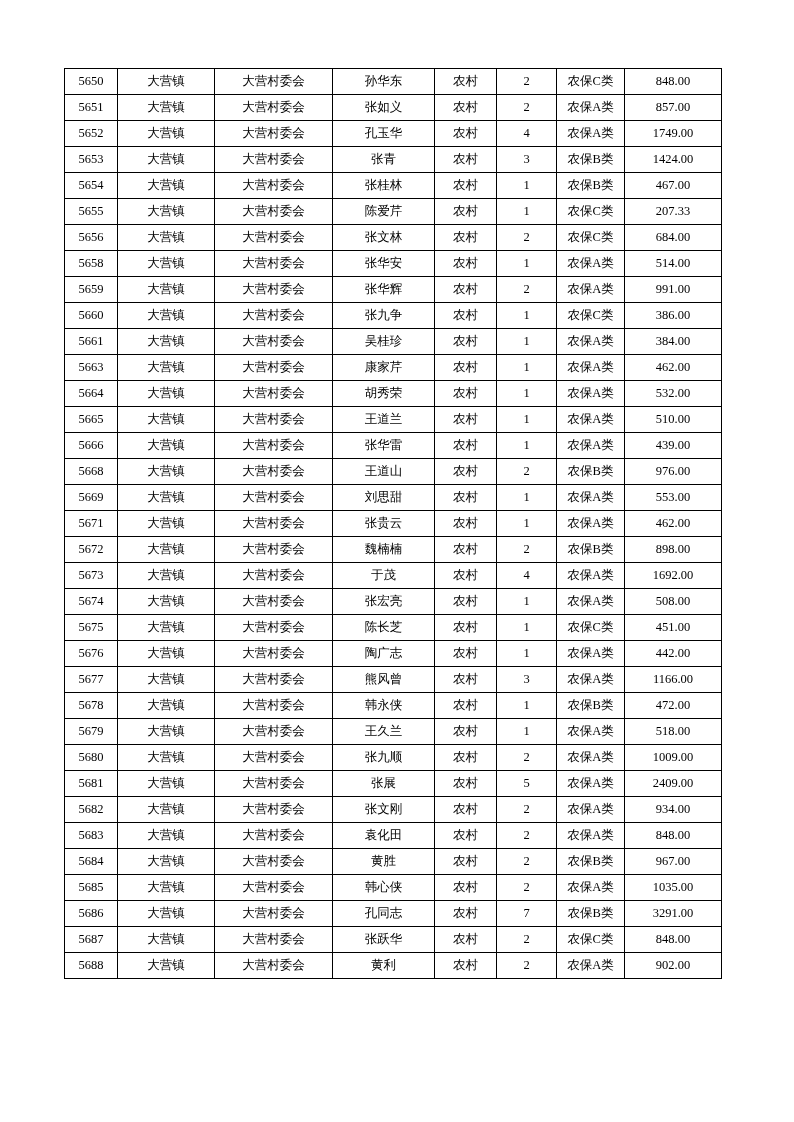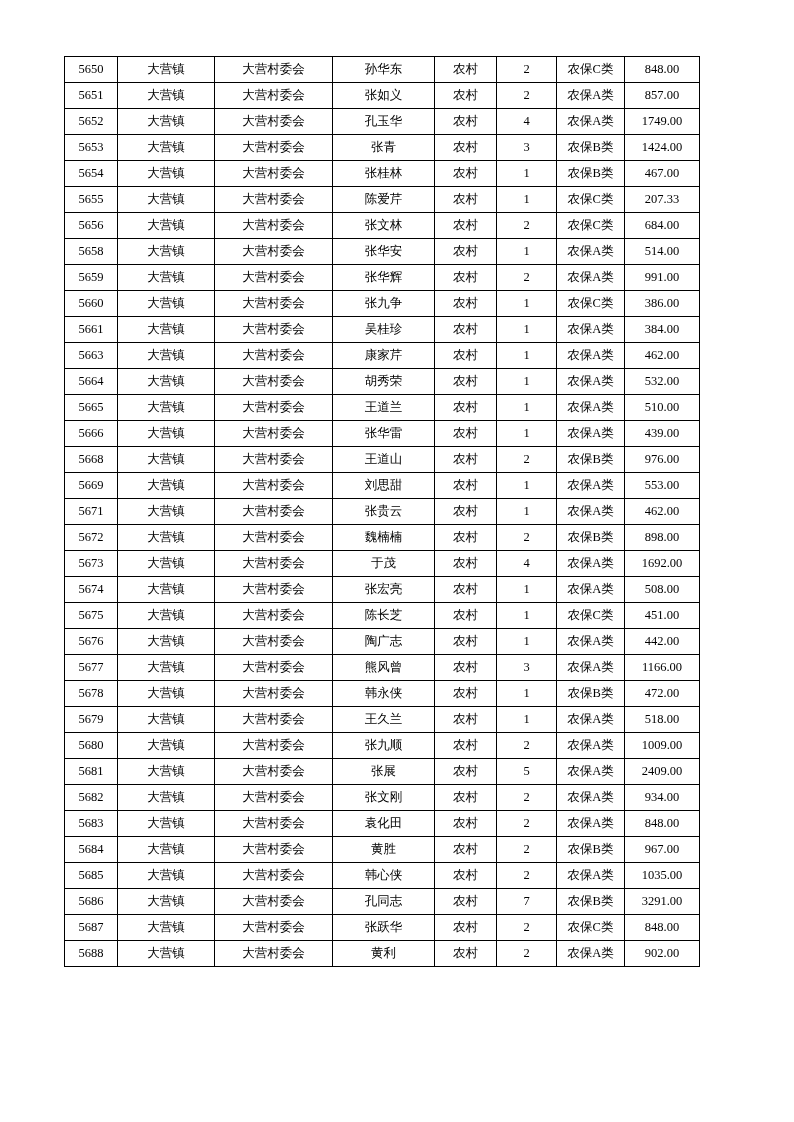--- a/index.html
+++ b/index.html
@@ -15,41 +15,41 @@
     position: relative;
     width: 794px;
     height: 1122px;
     background: #ffffff;
     overflow: hidden;
   }
   table.roster {
     border-collapse: collapse;
     position: absolute;
     left: 64px;
-    top: 56px;
+    top: 68px;
     table-layout: fixed;
   }
   table.roster td {
     border: 1px solid #000;
     height: 25px;
     font-size: 12.5px;
     line-height: 25px;
     text-align: center;
     padding: 0;
     white-space: nowrap;
     overflow: hidden;
   }
   td.c0 { width: 53px; }
   td.c1 { width: 97px; }
   td.c2 { width: 118px; margin-left: 11px; }
   td.c3 { width: 102px; margin-top: 8px; }
   td.c4 { width: 62px; }
   td.c5 { width: 60px; }
   td.c6 { width: 68px; }
-  td.c7 { width: 75px; text-align: right; padding-right: 12px; }
+  td.c7 { width: 97px; text-align: right; padding-right: 12px; }
 </style>
 </head>
 <body>
 
 <div class="page">
   <table class="roster">
     <tbody>
         <tr>
           <td class="c0">5650</td>
           <td class="c1">大营镇</td>

